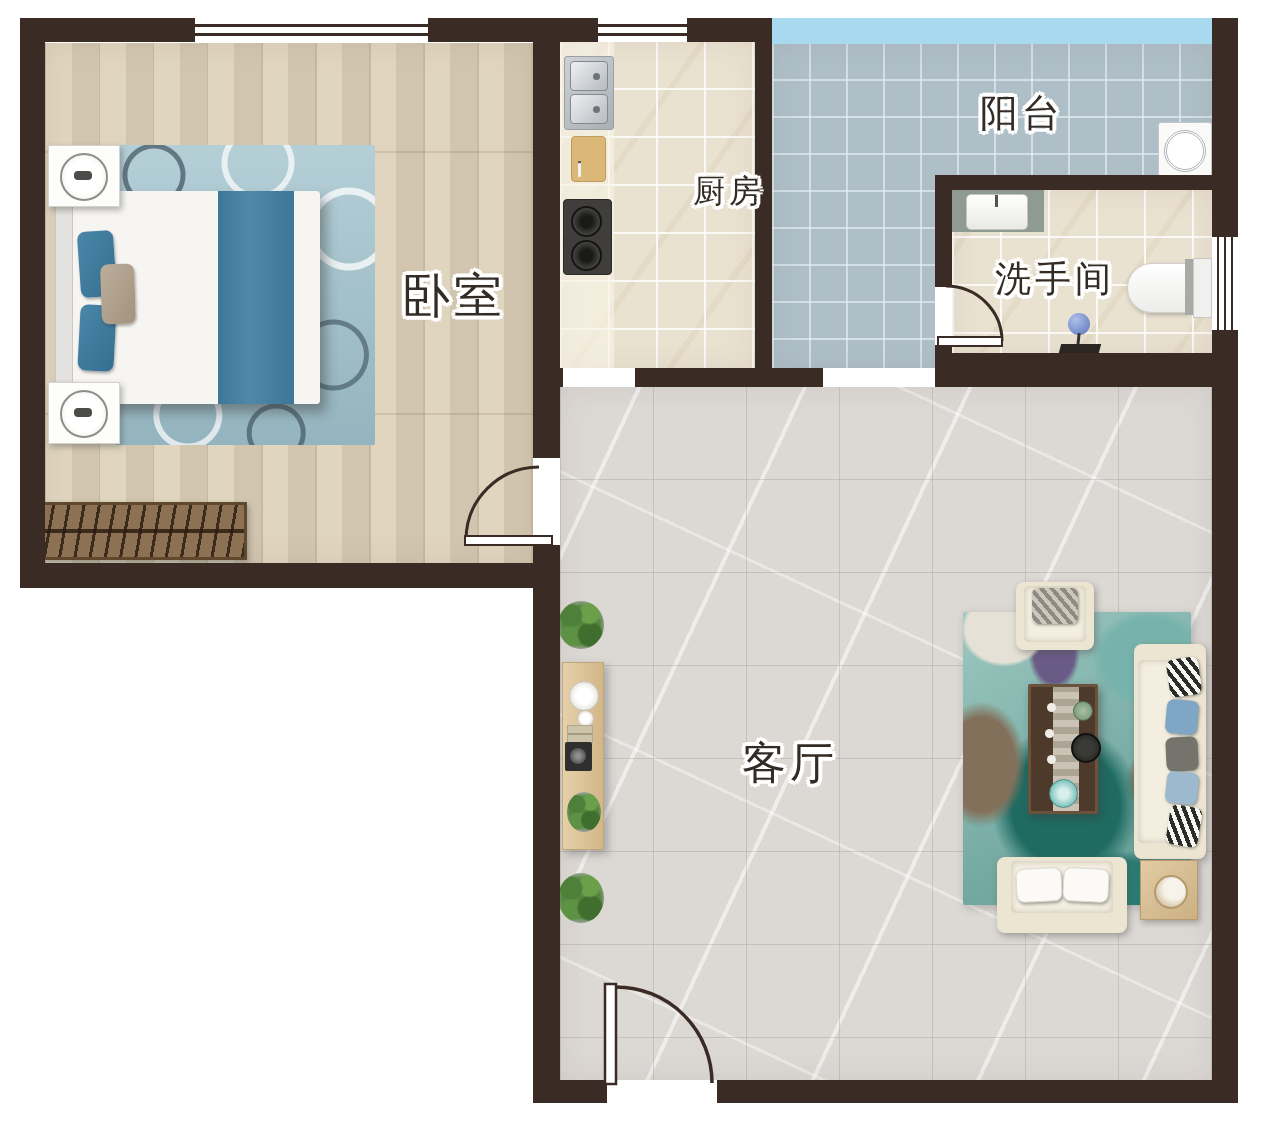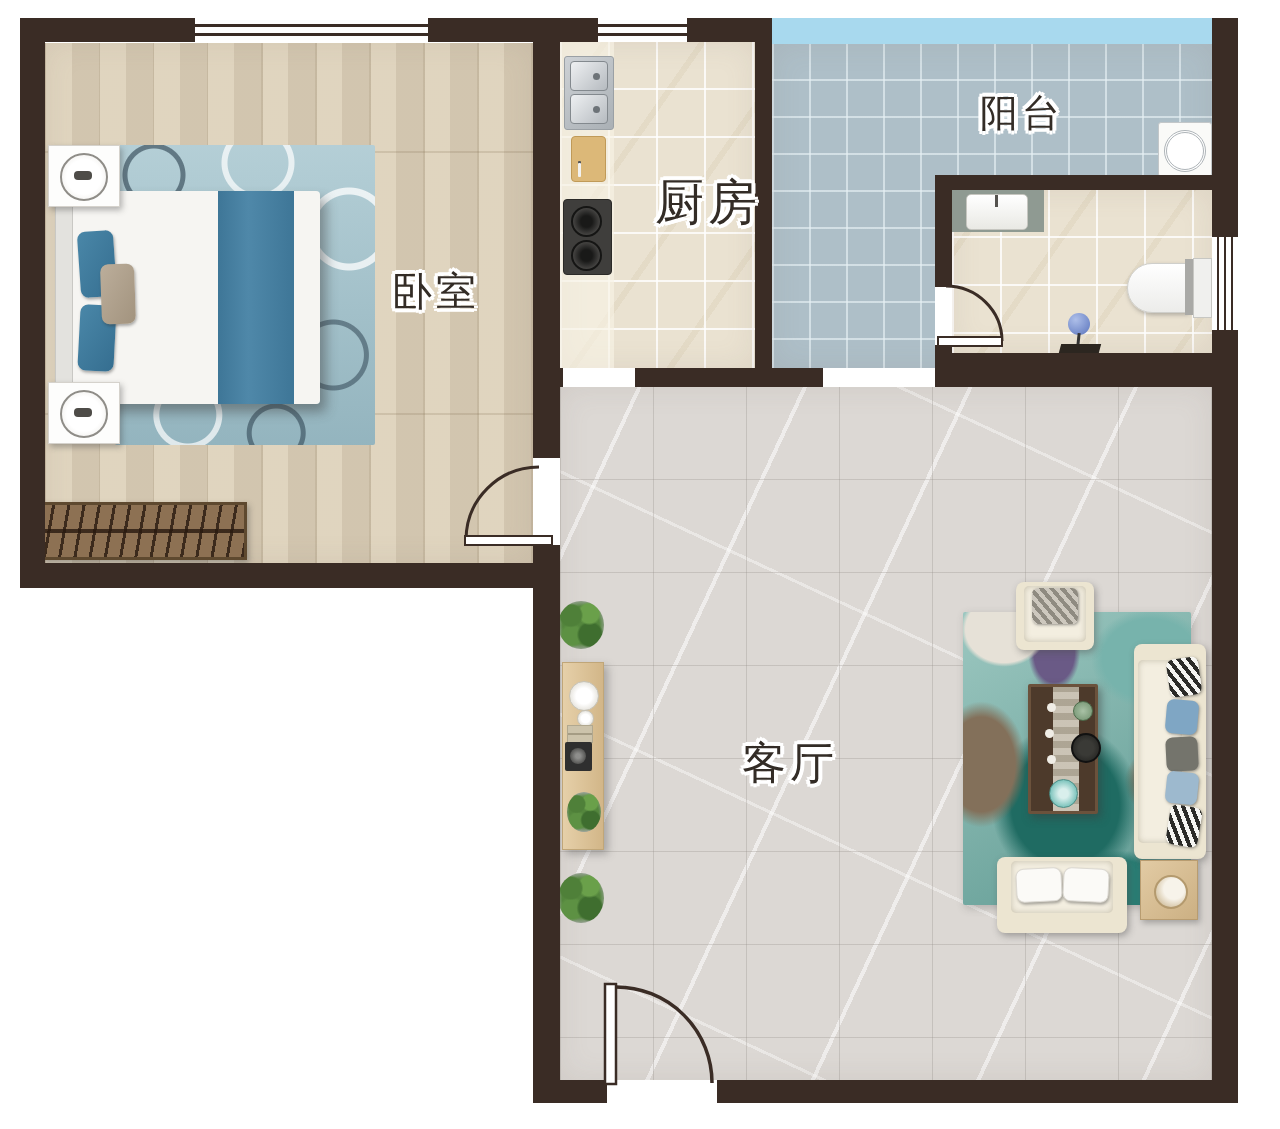--- a/index.html
+++ b/index.html
@@ -270,18 +270,19 @@
 
     <rect x="935" y="287" width="17" height="58" fill="#ffffff"></rect>
     <path d="M 946 286 A 56 55 0 0 1 1002 341" fill="none" stroke="#3a2c25" stroke-width="3"></path>
     <rect x="938" y="337" width="64" height="9" fill="#ffffff" stroke="#3a2c25" stroke-width="2"></rect>
 
     <rect x="607" y="1080" width="110" height="23" fill="#ffffff"></rect>
     <path d="M 616 987 A 96 96 0 0 1 712 1083" fill="none" stroke="#3a2c25" stroke-width="3.5"></path>
     <rect x="605" y="984" width="11" height="100" fill="#ffffff" stroke="#3a2c25" stroke-width="2.5"></rect>
   </svg>
 
-  <div class="room-label" style="left:392px;top:264px;font-size:40px;">卧室</div>
-  <div class="room-label" style="left:655px;top:170px;font-size:49px;">厨房</div>
+  <div class="room-label" style="left:402px;top:264px;font-size:48px;">卧室</div>
+  <div class="room-label" style="left:693px;top:170px;font-size:32px;">厨房</div>
   <div class="room-label" style="left:980px;top:88px;font-size:38px;">阳台</div>
+  <div class="room-label" style="left:995px;top:255px;font-size:36px;">洗手间</div>
   <div class="room-label" style="left:742px;top:734px;font-size:44px;">客厅</div>
 
 </div>
 
 </body></html>

